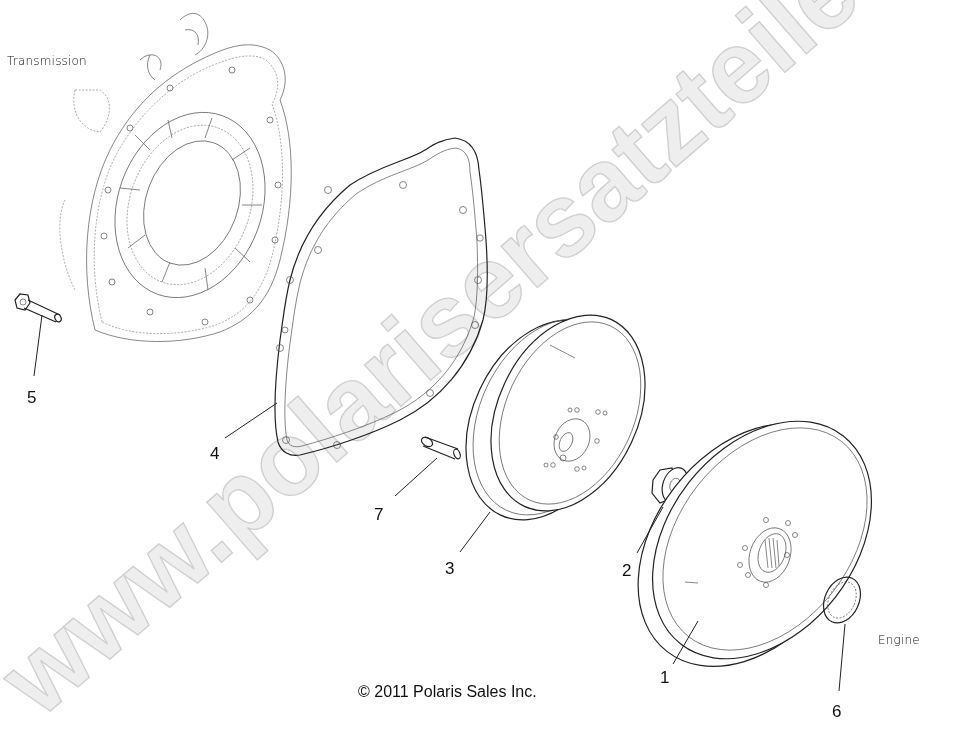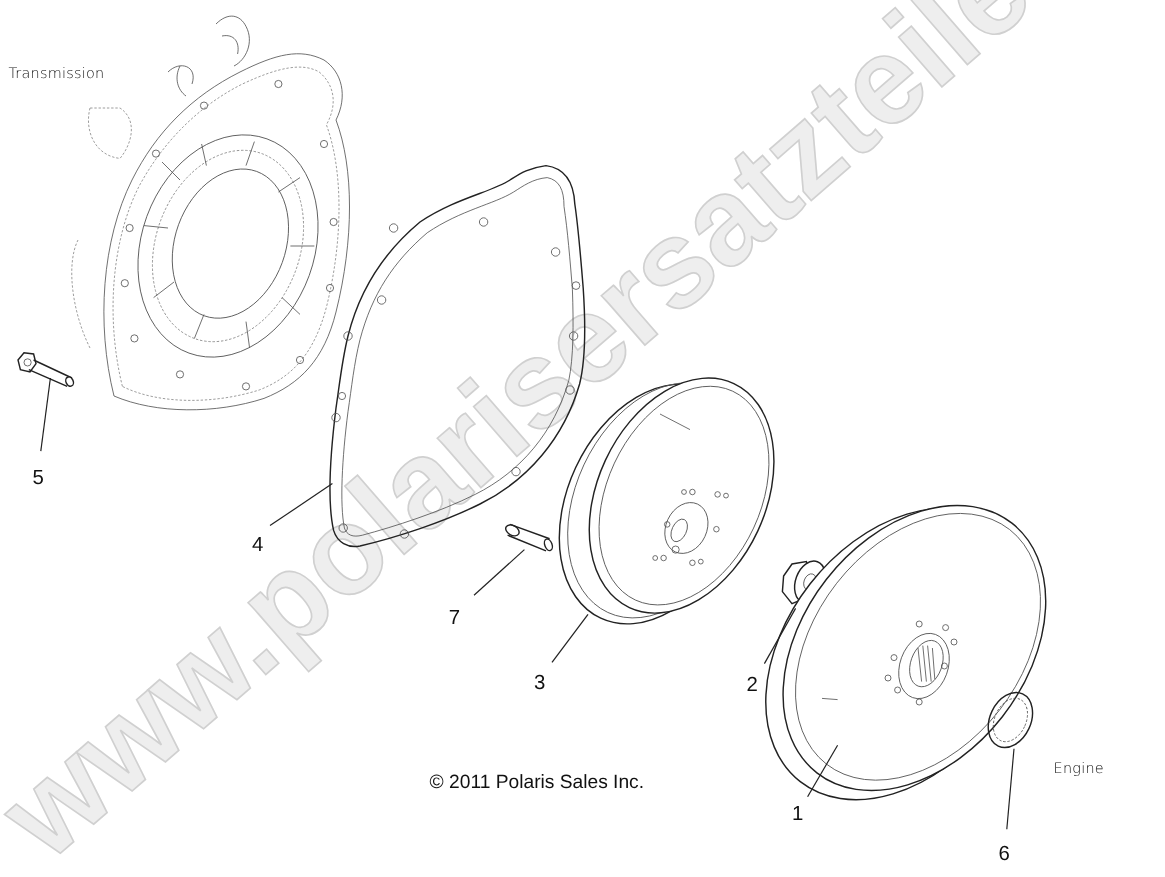--- a/index.html
+++ b/index.html
@@ -182,13 +182,13 @@
 <div class="section-label" style="left:878px; top:634px;">Engine</div>
 
 <div class="label" style="left:27px; top:389px;">5</div>
 <div class="label" style="left:210px; top:445px;">4</div>
 <div class="label" style="left:374px; top:506px;">7</div>
 <div class="label" style="left:445px; top:560px;">3</div>
 <div class="label" style="left:622px; top:562px;">2</div>
 <div class="label" style="left:660px; top:669px;">1</div>
 <div class="label" style="left:832px; top:703px;">6</div>
 
-<div class="copyright" style="left:358px; top:645px;">© 2011 Polaris Sales Inc.</div>
+<div class="copyright" style="left:358px; top:684px;">© 2011 Polaris Sales Inc.</div>
 
 </body></html>

